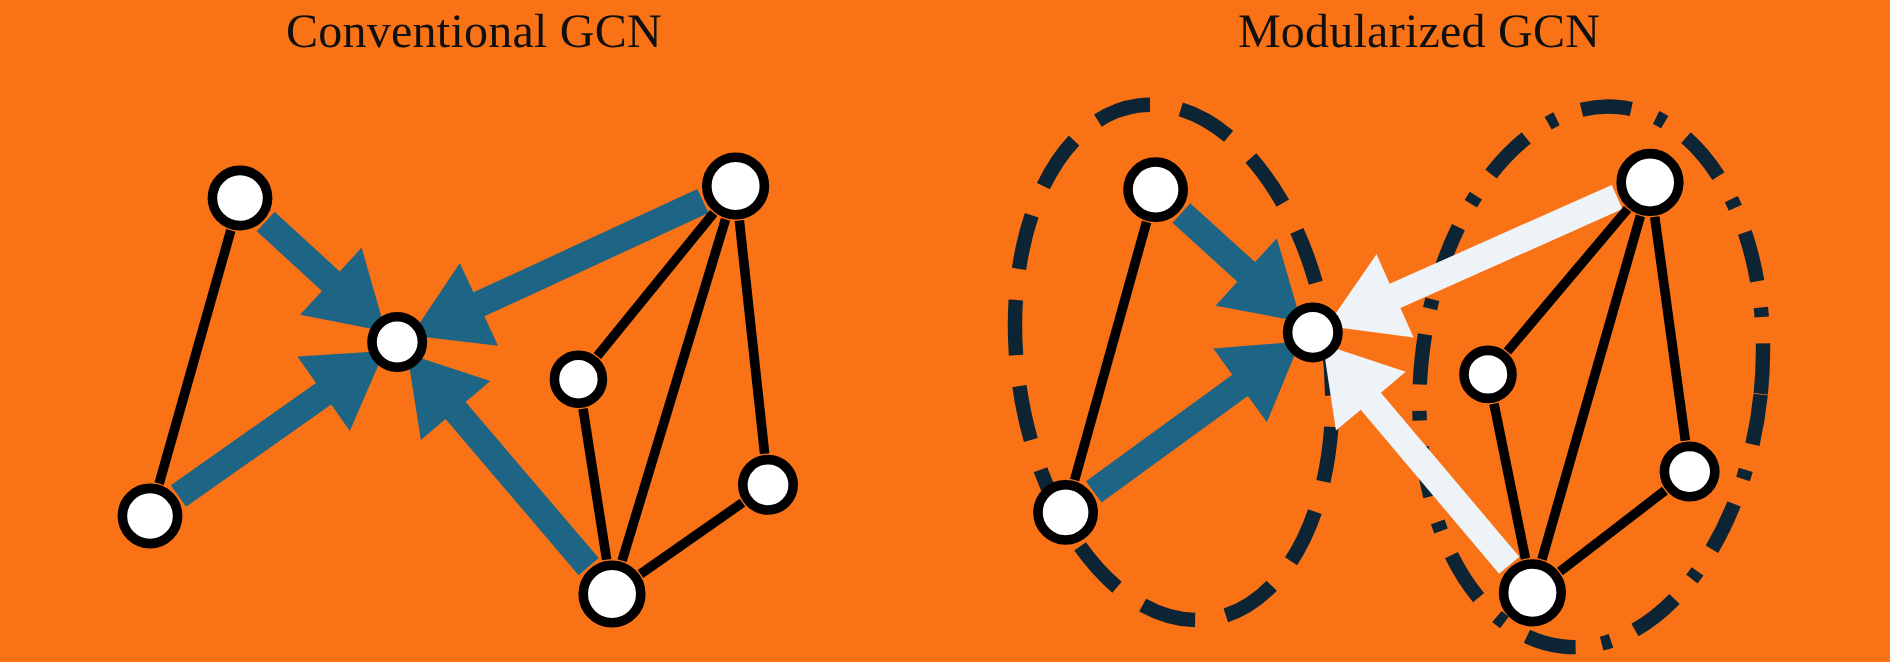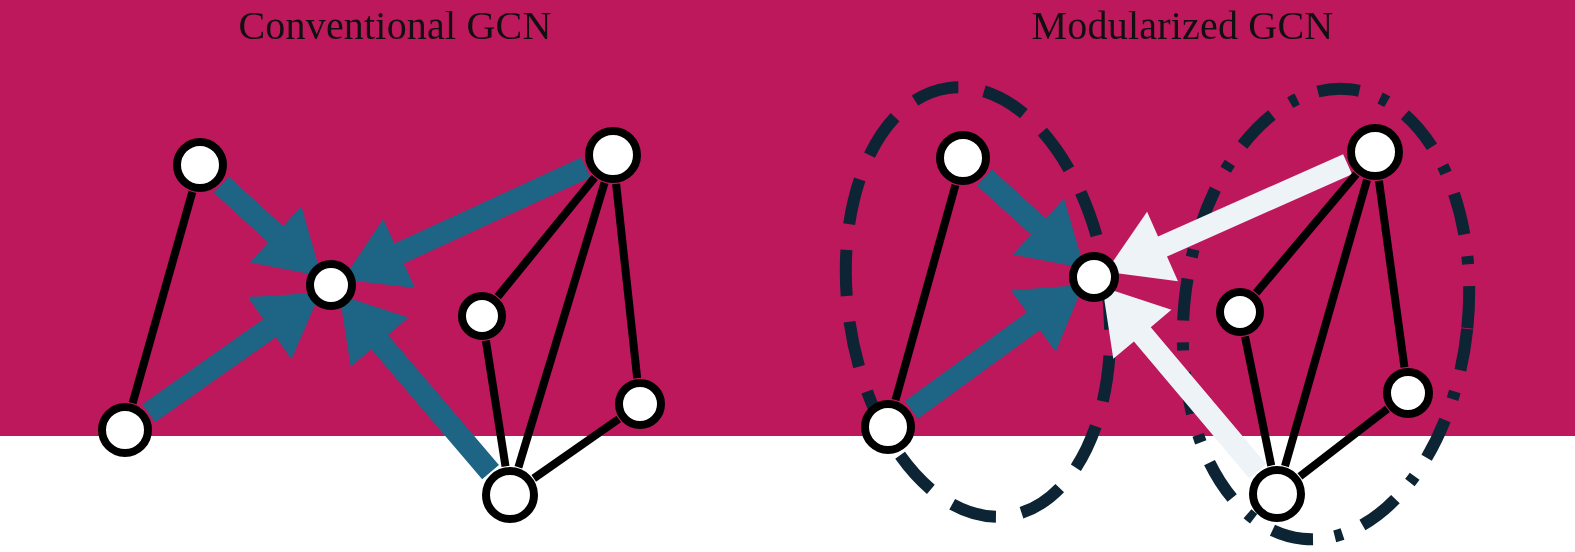--- a/index.html
+++ b/index.html
@@ -10,22 +10,22 @@
   }
   body {
     width: 1575px;
     height: 552px;
     font-family: "Liberation Serif", "DejaVu Serif", serif;
     overflow: hidden;
   }
   #figure {
     position: relative;
     width: 1575px;
-    height: 436px;
-    background: #be185d;
+    height: 552px;
+    background: #f97316;
   }
   .panel {
     position: absolute;
     top: 0;
     height: 552px;
   }
   #panel-left  { left: 0;    width: 790px; }
   #panel-right { left: 790px; width: 785px; }
 
   .panel-title {

